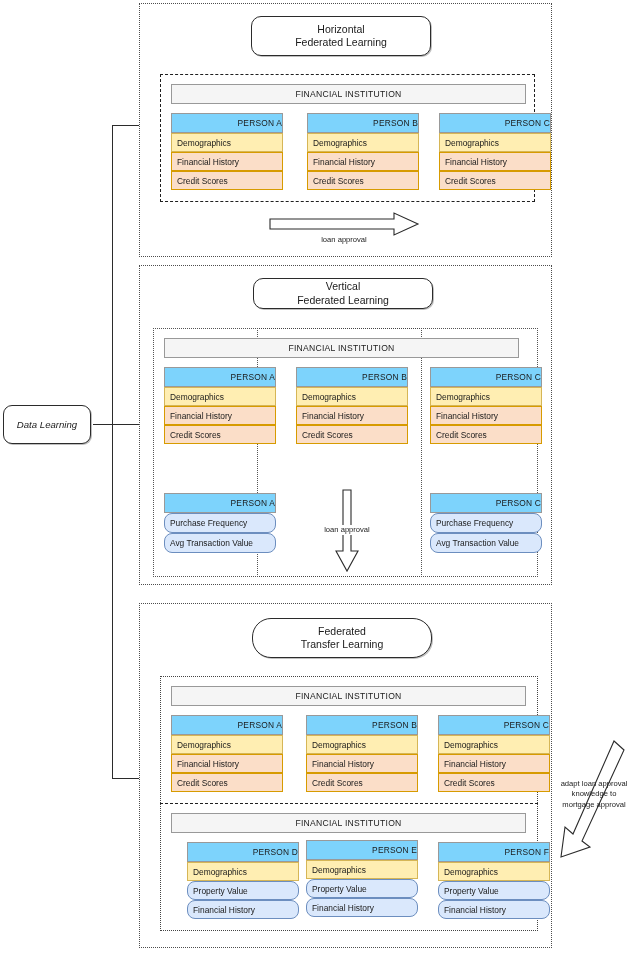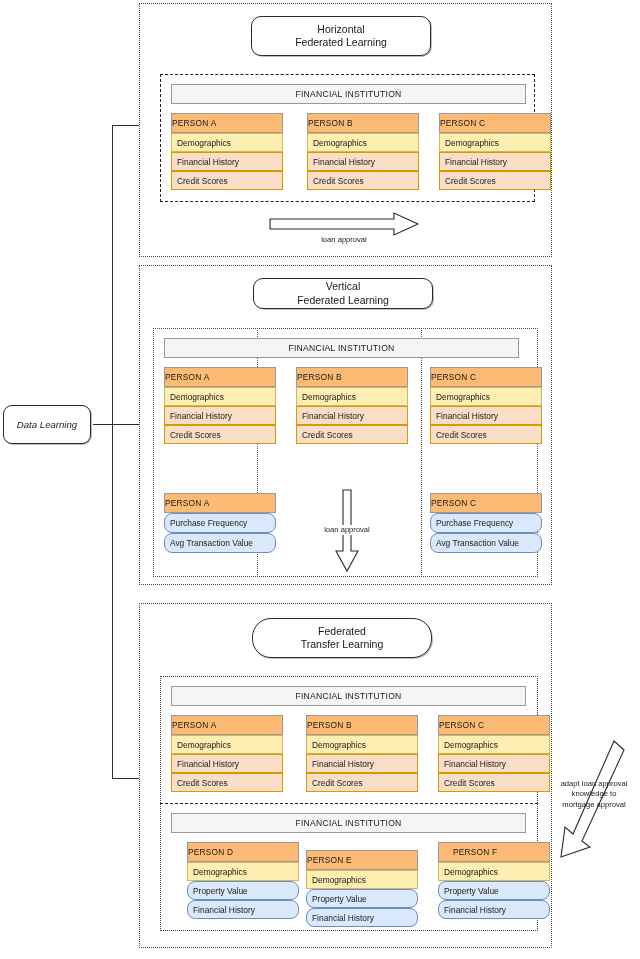--- a/index.html
+++ b/index.html
@@ -24,22 +24,22 @@
   .inst-frame{border:1.4px dashed #1f1f1f;background:#fff;}
   .inst-frame.dotted{border:1.4px dotted #444;}
 
   
   .bar{
     background:#f5f5f5;border:1px solid #999999;
     display:flex;align-items:center;justify-content:center;
     font-size:8.6px;letter-spacing:.25px;color:#1a1a1a;
   }
   .person-hdr{
-    background:#fdba74;border:1px solid #999999;
-    display:flex;align-items:center;justify-content:flex-start;
+    background:#7dd3fc;border:1px solid #999999;
+    display:flex;align-items:center;justify-content:flex-end;
     font-size:8.4px;letter-spacing:.2px;color:#1a1a1a;
   }
 
   
   .row{
     display:flex;align-items:center;
     font-size:8.4px;padding-left:5px;color:#1a1a1a;
     border:1px solid;box-sizing:border-box;
   }
   .row.yellow{background:#ffeeb2;border-color:#d6b656;}
@@ -315,21 +315,21 @@
       <span>Demographics</span>
       </div>
     <div class="row blue" style="height:19px;">
       <span>Property Value</span>
       </div>
     <div class="row blue" style="height:19px;">
       <span>Financial History</span>
       </div>
   </div>
 
-  <div class="abs" style="left:166px;top:246px;width:112px;">
+  <div class="abs" style="left:166px;top:236px;width:112px;">
     <div class="person-hdr" style="height:18px;">
       <span>PERSON E</span>
       </div>
     <div class="row yellow" style="height:19px;">
       <span>Demographics</span>
       </div>
     <div class="row blue" style="height:19px;">
       <span>Property Value</span>
       </div>
     <div class="row blue" style="height:19px;">

